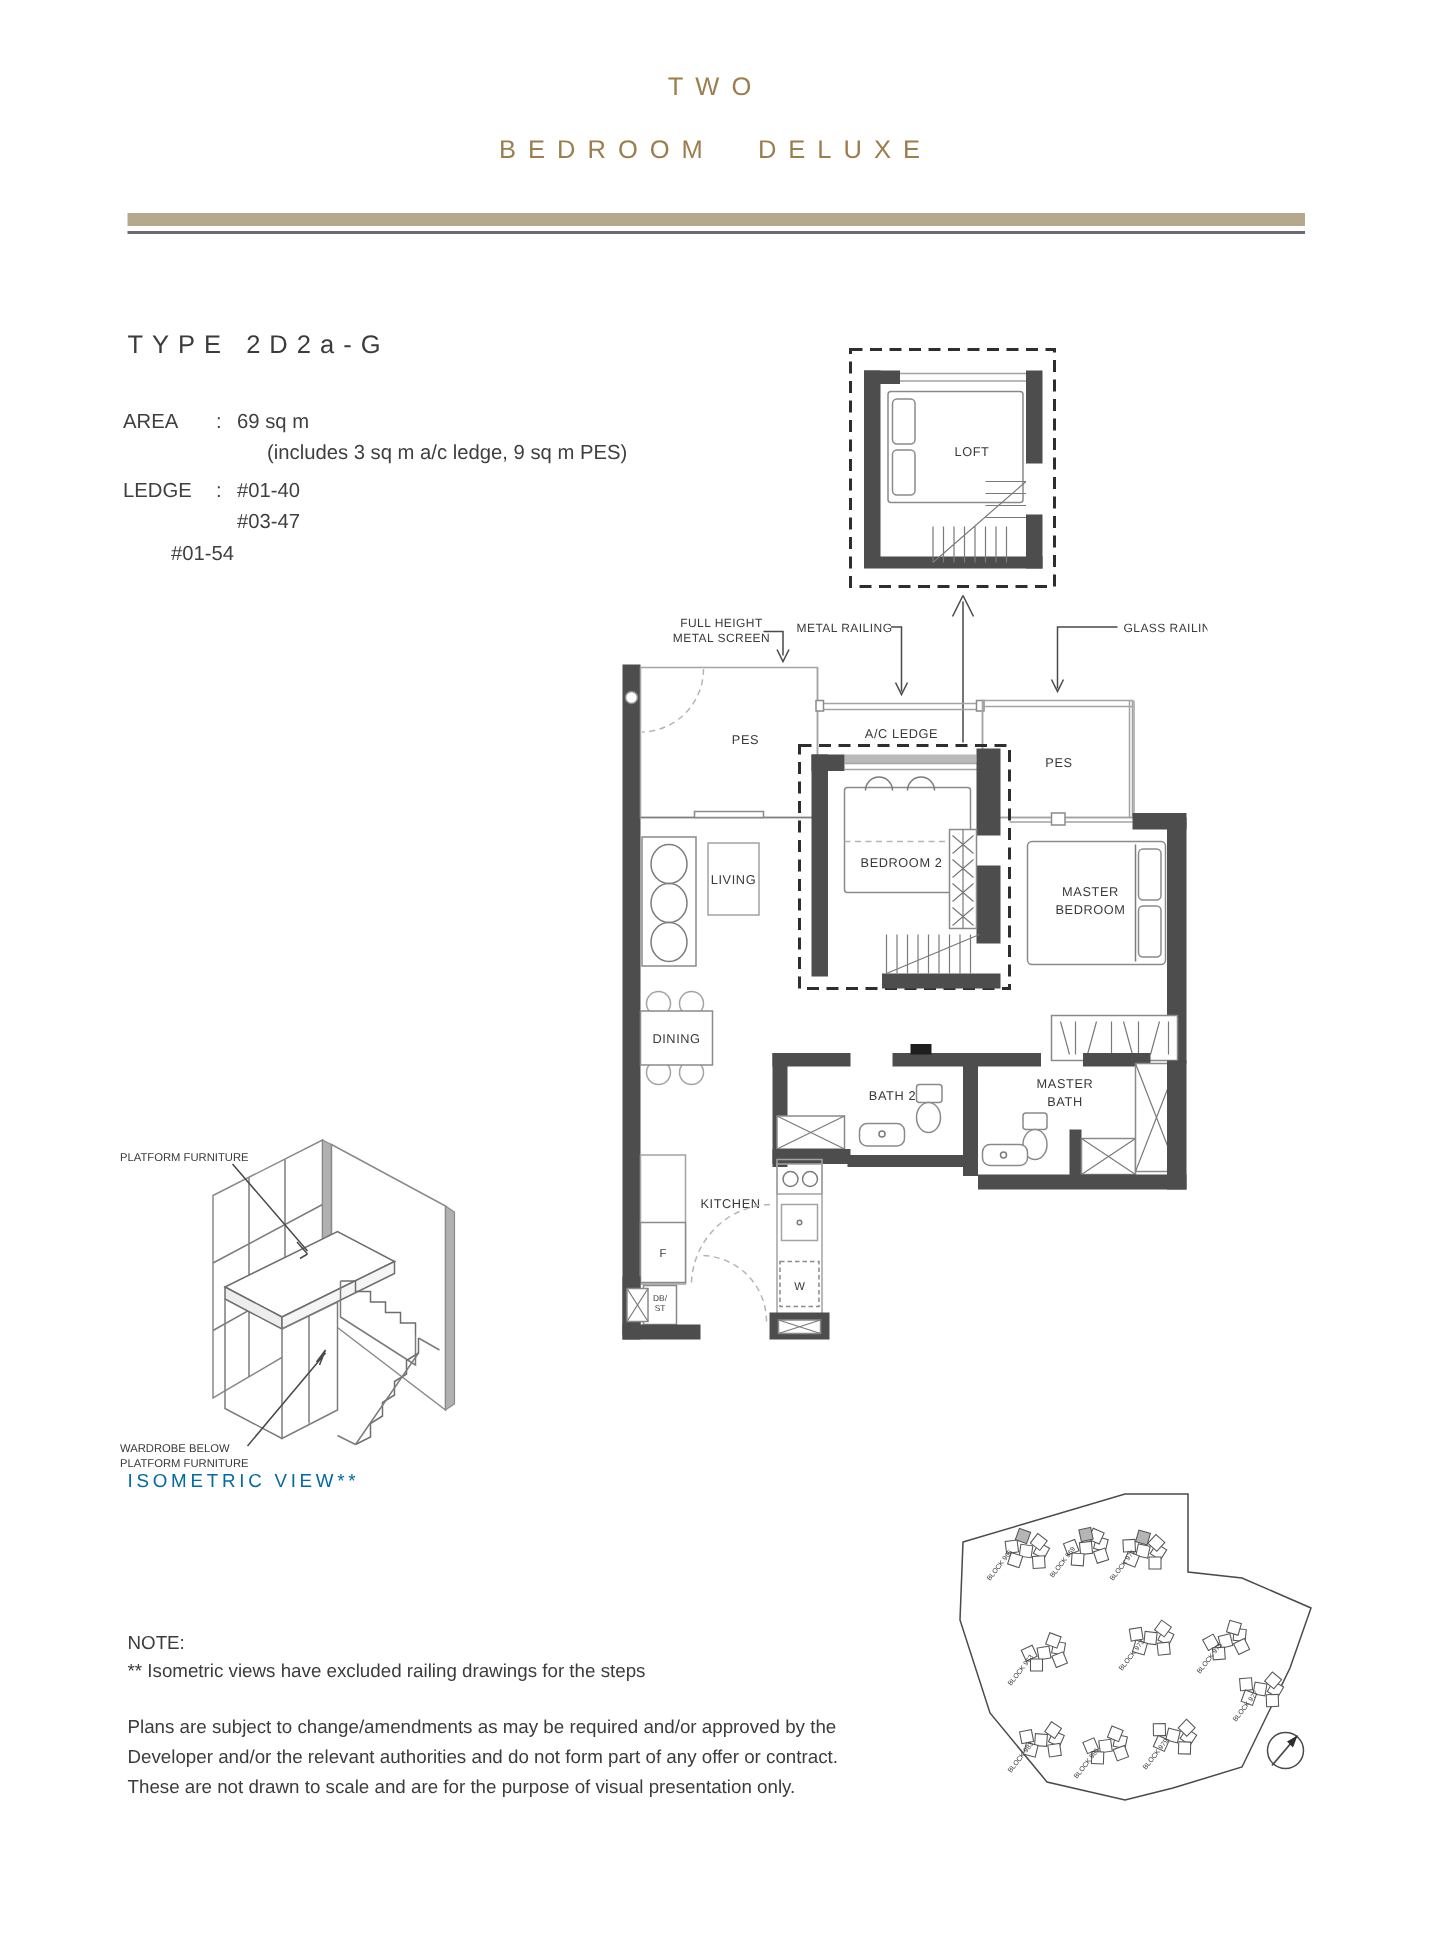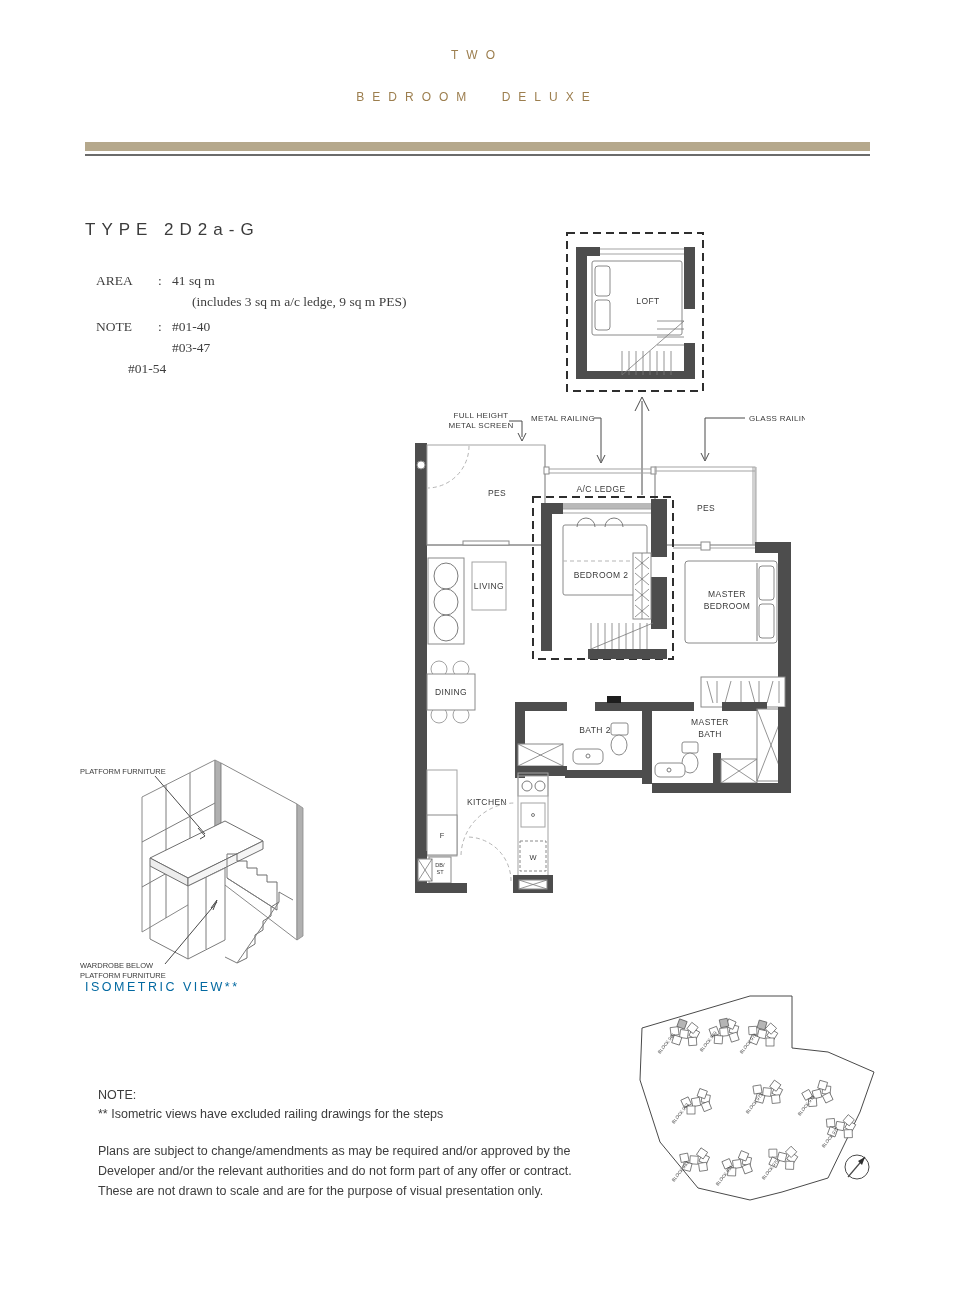--- a/index.html
+++ b/index.html
@@ -1,31 +1,31 @@
 <!DOCTYPE html>
 <html><head>
 <meta charset="utf-8">
 <style>
   html,body{margin:0;padding:0;background:#fff;}
   .canvas{position:relative;width:954px;height:1296px;background:#ffffff;overflow:hidden;
           font-family:"Liberation Sans",sans-serif;color:#3c3c3c;}
   .abs{position:absolute;}
-  .title-line{left:0;right:0;text-align:center;color:#9c7e4e;font-size:12px;
+  .title-line{left:0;right:0;text-align:center;color:#9c7e4e;font-size:17px;
               letter-spacing:8px;word-spacing:16px;font-weight:400;}
   .divider{left:85px;width:785px;height:14px;
            background:linear-gradient(#b5a88c 0,#b5a88c 9px,#ffffff 9px,#ffffff 12px,#6b6b6b 12px,#6b6b6b 14px);}
   .type-heading{left:85px;top:220px;font-size:17px;letter-spacing:6px;color:#3b3b3b;}
-  .specs{left:96px;top:270px;font-size:13.5px;color:#3f3f3f;font-family:Liberation Serif, serif;}
+  .specs{left:82px;top:270px;font-size:13.5px;color:#3f3f3f;}
   .spec-row{display:flex;line-height:21px;}
   .spec-label{width:62px;}
   .spec-colon{width:14px;}
   .spec-note{margin-left:96px;line-height:21px;}
   .spec-gap{height:4px;}
   .iso-caption{left:85px;top:980px;font-size:12.5px;letter-spacing:2.5px;color:#0369a1;}
-  .note-block{left:85px;top:1086px;width:500px;font-size:12.5px;color:#3c3c3c;line-height:1.55;margin-left:13px;}
+  .note-block{left:85px;top:1086px;width:500px;font-size:12.5px;color:#3c3c3c;line-height:1.55;}
   .note-disclaimer{margin-top:16px;width:482px;line-height:1.62;}
   svg text{font-family:"Liberation Sans",sans-serif;fill:#3a3a3a;}
   svg .rm{font-size:8.5px;letter-spacing:.4px;}
   svg .sm{font-size:7.5px;}
   svg .xs{font-size:5.6px;}
   svg .callout{font-size:8px;letter-spacing:.3px;}
   svg .thin{stroke:#a3a3a3;stroke-width:1;fill:none;}
   svg .med{stroke:#7c7c7c;stroke-width:1;fill:none;}
   svg .wall{fill:#4d4d4d;stroke:none;}
   svg .dash{stroke:#2e2e2e;stroke-width:2;fill:none;stroke-dasharray:8 5;}
@@ -41,26 +41,26 @@
 
   <div class="abs title-line" style="top:48px;">TWO</div>
   <div class="abs title-line" style="top:90px;">BEDROOM DELUXE</div>
   <div class="abs divider" style="top:142px;"></div>
 
   <div class="abs type-heading">TYPE 2D2a-G</div>
   <div class="abs specs">
     <div class="spec-row">
       <span class="spec-label">AREA</span>
       <span class="spec-colon">:</span>
-      <span>41 sq m</span>
+      <span>69 sq m</span>
     </div>
     <div class="spec-note">(includes 3 sq m a/c ledge, 9 sq m PES)</div>
     <div class="spec-gap"></div>
     <div class="spec-row">
-      <span class="spec-label">NOTE</span>
+      <span class="spec-label">LEDGE</span>
       <span class="spec-colon">:</span>
       <span>#01-40</span>
     </div>
     <div class="spec-note" style="margin-left:76px;">#03-47</div>
     <div class="spec-note" style="margin-left:32px;">#01-54</div>
   </div>
 
   <svg class="abs" style="left:405px;top:225px;" width="400" height="675" viewBox="0 0 400 675">
 
     <g>

